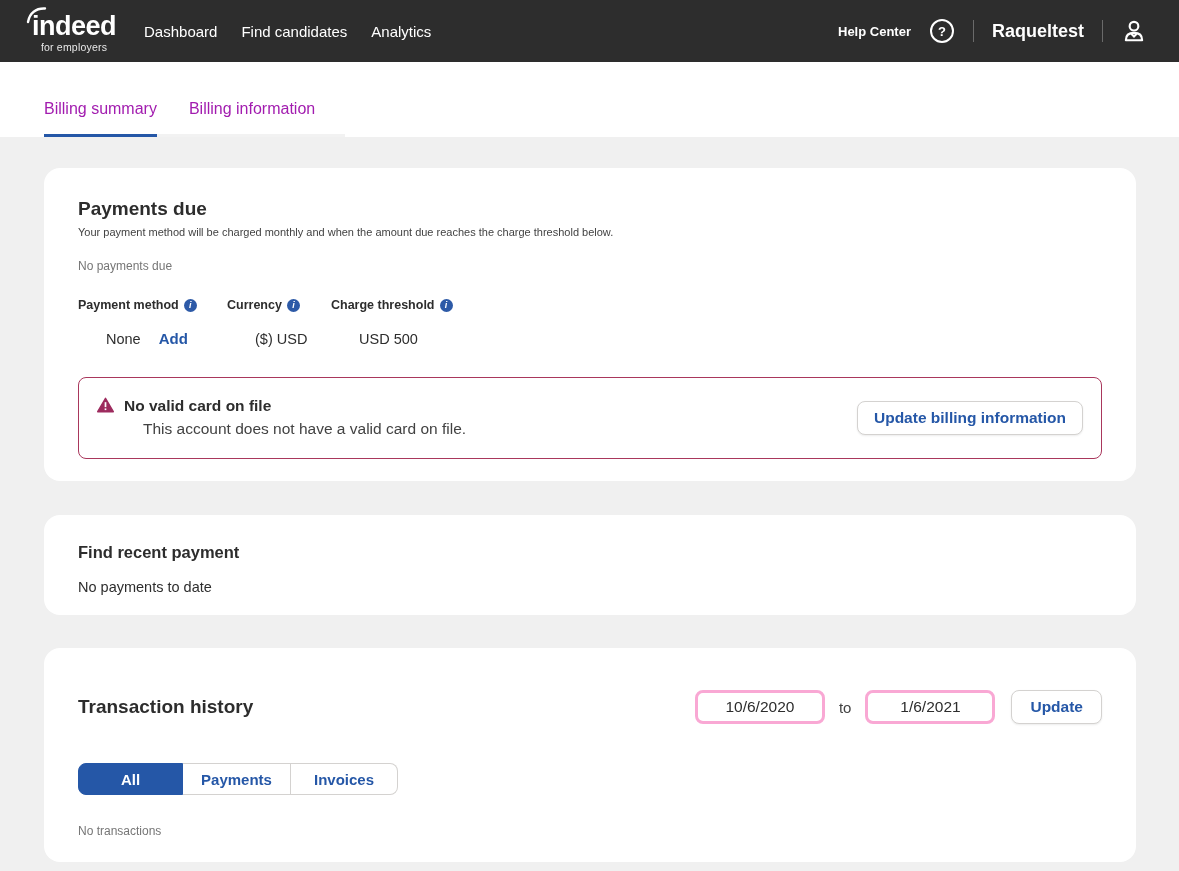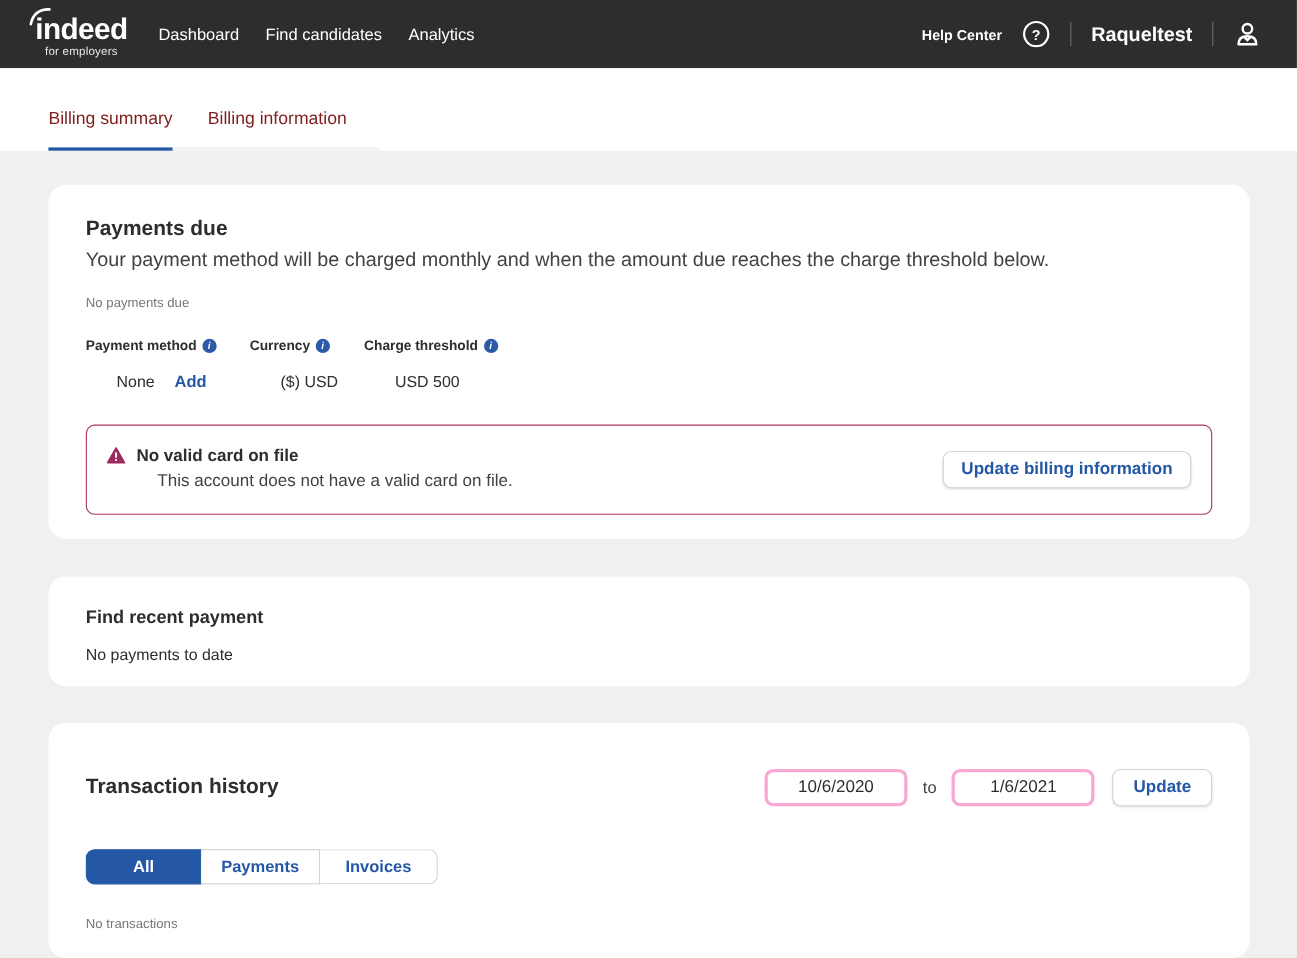--- a/index.html
+++ b/index.html
@@ -31,40 +31,40 @@
   .nav-right { margin-left:auto; display:flex; align-items:center; gap:18px; }
   .help-label { font-size:13px; font-weight:bold; cursor:pointer; }
   .nav-icon { display:flex; align-items:center; cursor:pointer; }
   .nav-divider { width:1px; height:22px; background:#6a6a6a; }
   .username { font-size:18px; font-weight:bold; cursor:pointer; }
 
   
   .tabbar { background:#fff; height:75px; padding:0 44px; display:flex; }
   .tabrow { display:flex; align-items:flex-end; }
   .tab {
-    font-size:16px; color:#7f1d1d; cursor:pointer;
+    font-size:16px; color:#a21caf; cursor:pointer;
     padding:26px 0 16px 0; border-bottom:3px solid transparent;
   }
   .tab.active { border-bottom-color:#2557a7; }
   .tab-rest {
     display:flex; align-items:flex-end; border-bottom:3px solid #f2f2f2;
     padding-left:32px; padding-right:30px;
   }
   .tab-rest .tab { border-bottom:none; padding-bottom:16px; }
 
   
   .content { padding:0 43px 0 44px; }
   .card { background:#fff; border-radius:16px; }
   .card-payments { margin-top:31px; padding:30px 34px 22px 34px; }
   .card-recent   { margin-top:34px; padding:28px 34px 20px 34px; }
   .card-history  { margin-top:33px; padding:42px 34px 24px 34px; }
 
   .h-lg { font-size:19px; font-weight:bold; color:#2d2d2d; }
   .h-md { font-size:16.5px; font-weight:bold; color:#2d2d2d; }
-  .desc { margin-top:6px; font-size:18px; color:#424242; }
+  .desc { margin-top:6px; font-size:11px; color:#424242; }
   .muted { color:#767676; }
   .status-sm { margin-top:21px; font-size:12px; }
   .status-md { margin-top:17px; font-size:14.5px; color:#2d2d2d; }
 
   
   .ptable-head { display:flex; margin-top:25px; }
   .ptable-row  { display:flex; margin-top:18px; align-items:baseline; }
   .col-1 { width:149px; } .col-2 { width:104px; } .col-3 { flex:1; }
   .th { font-size:12.5px; font-weight:bold; color:#2d2d2d; display:flex; align-items:center; gap:5px; }
   .info-icon {

